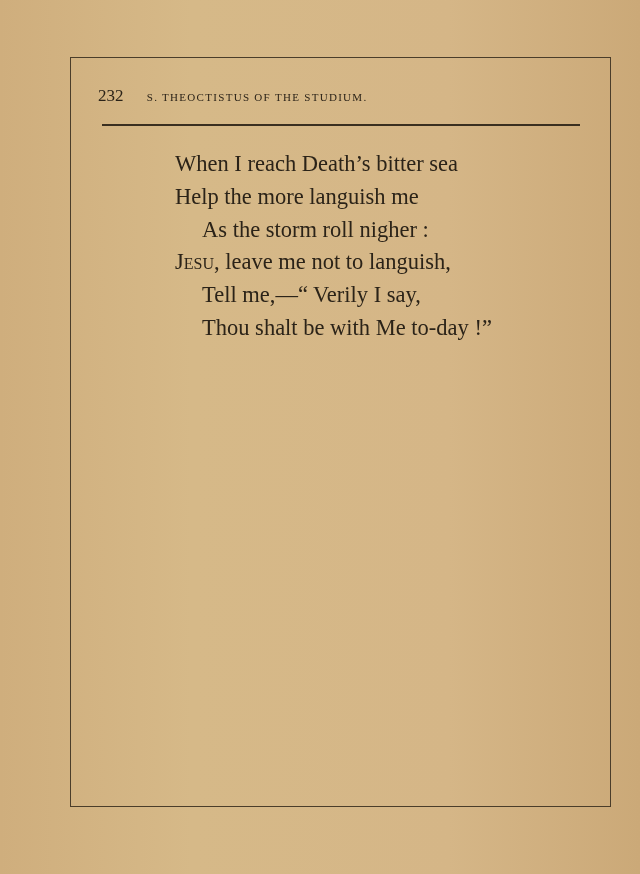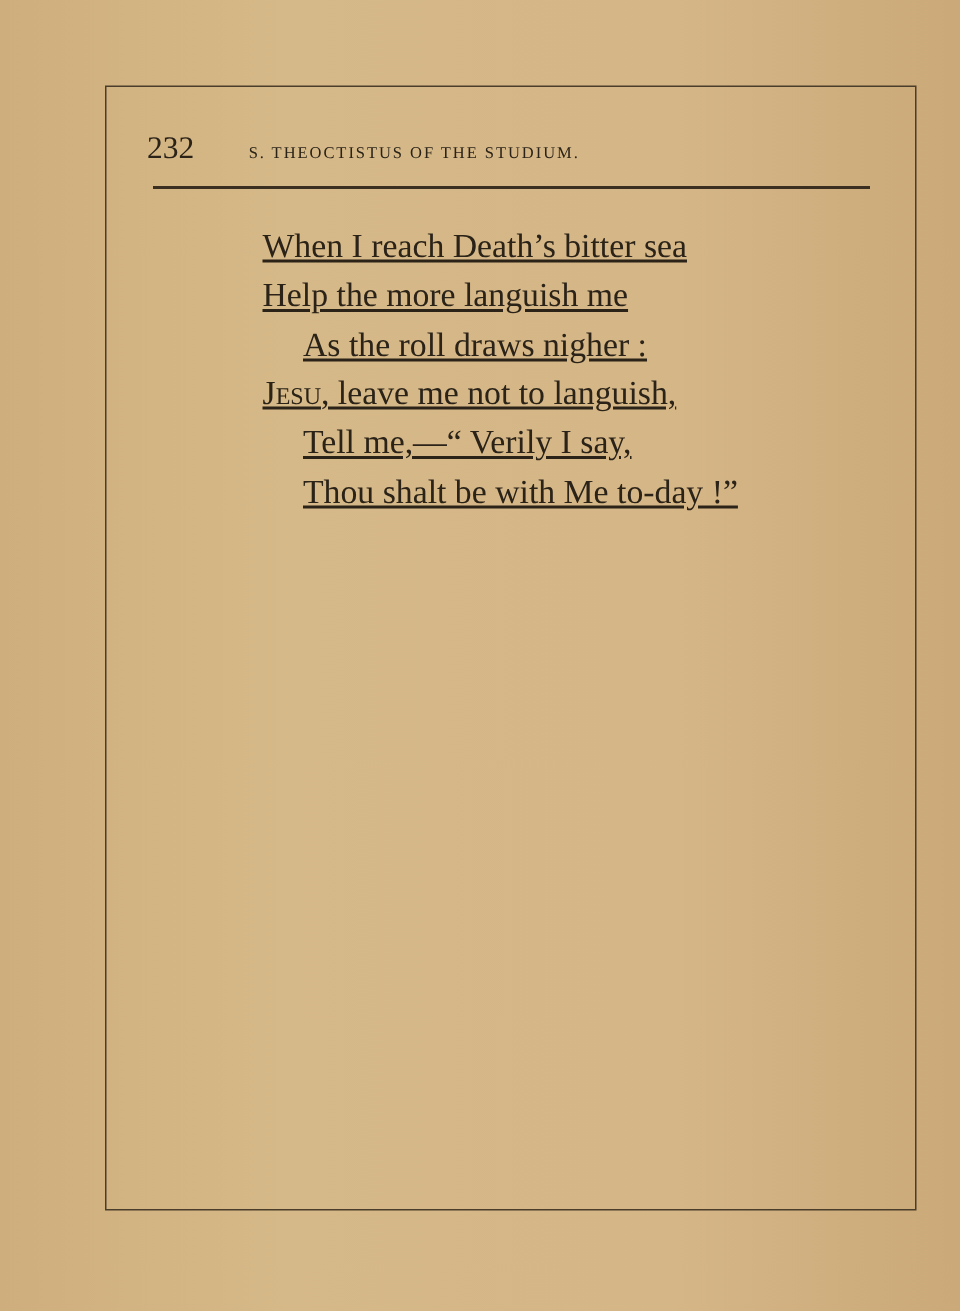--- a/index.html
+++ b/index.html
@@ -20,53 +20,53 @@
   }
   .running-head {
     position: absolute;
     left: 98px; top: 86px;
     width: 490px;
     font-size: 17px;
     letter-spacing: 1px;
     white-space: nowrap;
   }
   .page-num {
-    font-size: 21px;
-    margin-right: 31px;
+    font-size: 17px;
+    margin-right: 18px;
     letter-spacing: 0;
   }
   .head-title { font-size: 11px; letter-spacing: 1.3px; }
   .head-rule {
     position: absolute;
     left: 102px; top: 124px;
     width: 478px; height: 0;
     border-top: 2px solid #3a2f20;
   }
   .poem {
     position: absolute;
     left: 175px; top: 148px;
     font-size: 22.5px;
     line-height: 32.8px;
   }
-  .line { white-space: nowrap; text-decoration: underline; }
+  .line { white-space: nowrap; }
   .line.indent { padding-left: 27px; }
   .sc { font-variant: small-caps; margin-top: 20px; }
 </style>
 </head>
 <body>
 
 <div class="frame"></div>
 
 <div class="running-head">
   <span class="page-num">232</span>
   <span class="head-title">S. THEOCTISTUS OF THE STUDIUM.</span>
 </div>
 
 <div class="head-rule"></div>
 
 <div class="poem">
   <div class="line">When I reach Death’s bitter sea</div>
   <div class="line">Help the more languish me</div>
-  <div class="line indent">As the roll draws nigher :</div>
+  <div class="line indent">As the storm roll nigher :</div>
   <div class="line"><span class="sc">Jesu</span><span>, leave me not to languish,</span></div>
   <div class="line indent">Tell me,—“ Verily I say,</div>
   <div class="line indent">Thou shalt be with Me to-day !”</div>
 </div>
 
 </body></html>

